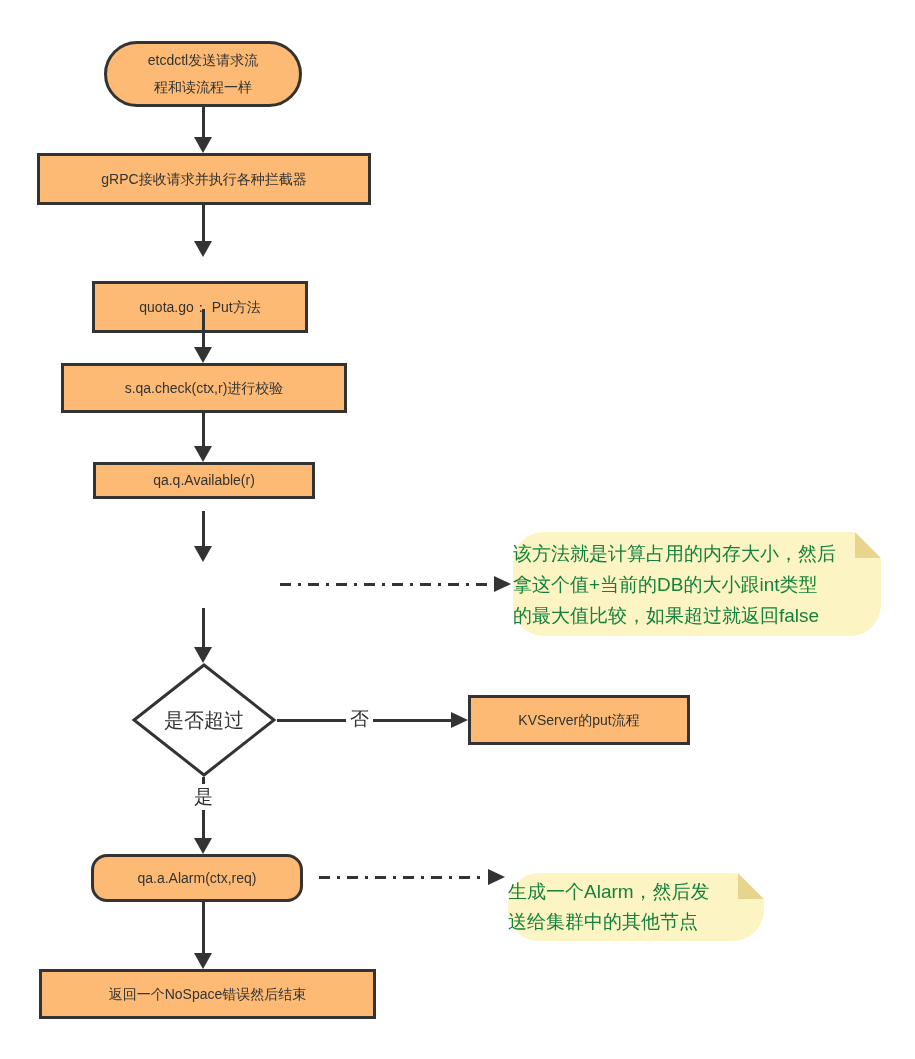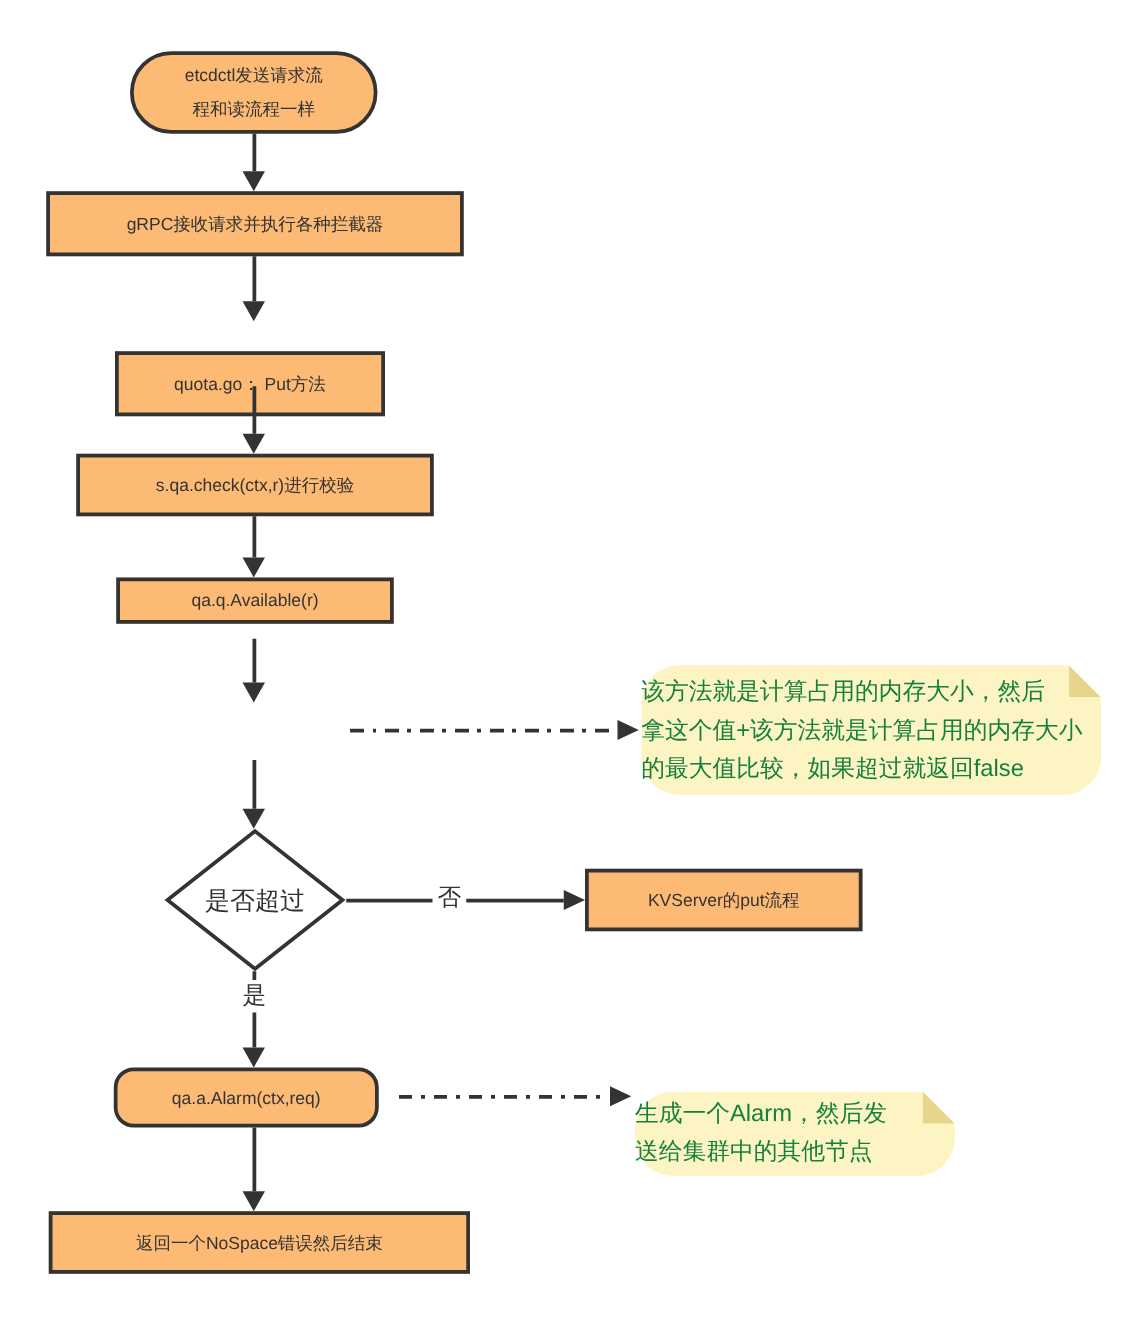--- a/index.html
+++ b/index.html
@@ -153,21 +153,21 @@
   <div class="vline" style="left:202px; top:511px; height:35px;"></div>
   <div class="head-down" style="left:194px; top:546px;"></div>
 
 
   <div class="dashdot" style="left:280px; top:583px; width:213px;"></div>
   <div class="head-right" style="left:494px; top:576px;"></div>
 
   <div class="note" style="left:513px; top:532px; width:368px; height:104px;">
     <div class="fold"></div>
     <p>该方法就是计算占用的内存大小，然后</p>
-    <p>拿这个值+该方法就是计算占用的内存大小</p>
+    <p>拿这个值+当前的DB的大小跟int类型</p>
     <p>的最大值比较，如果超过就返回false</p>
   </div>
 
   <div class="vline" style="left:202px; top:608px; height:39px;"></div>
   <div class="head-down" style="left:194px; top:647px;"></div>
 
   <div class="diamond-wrap" style="left:131px; top:663px; width:146px; height:114px;text-align:center;">
     <svg width="146" height="114" viewBox="0 0 146 114">
       <polygon points="73,2 143,57 73,112 3,57" fill="#ffffff" stroke="#333333" stroke-width="3"></polygon>
     </svg>

